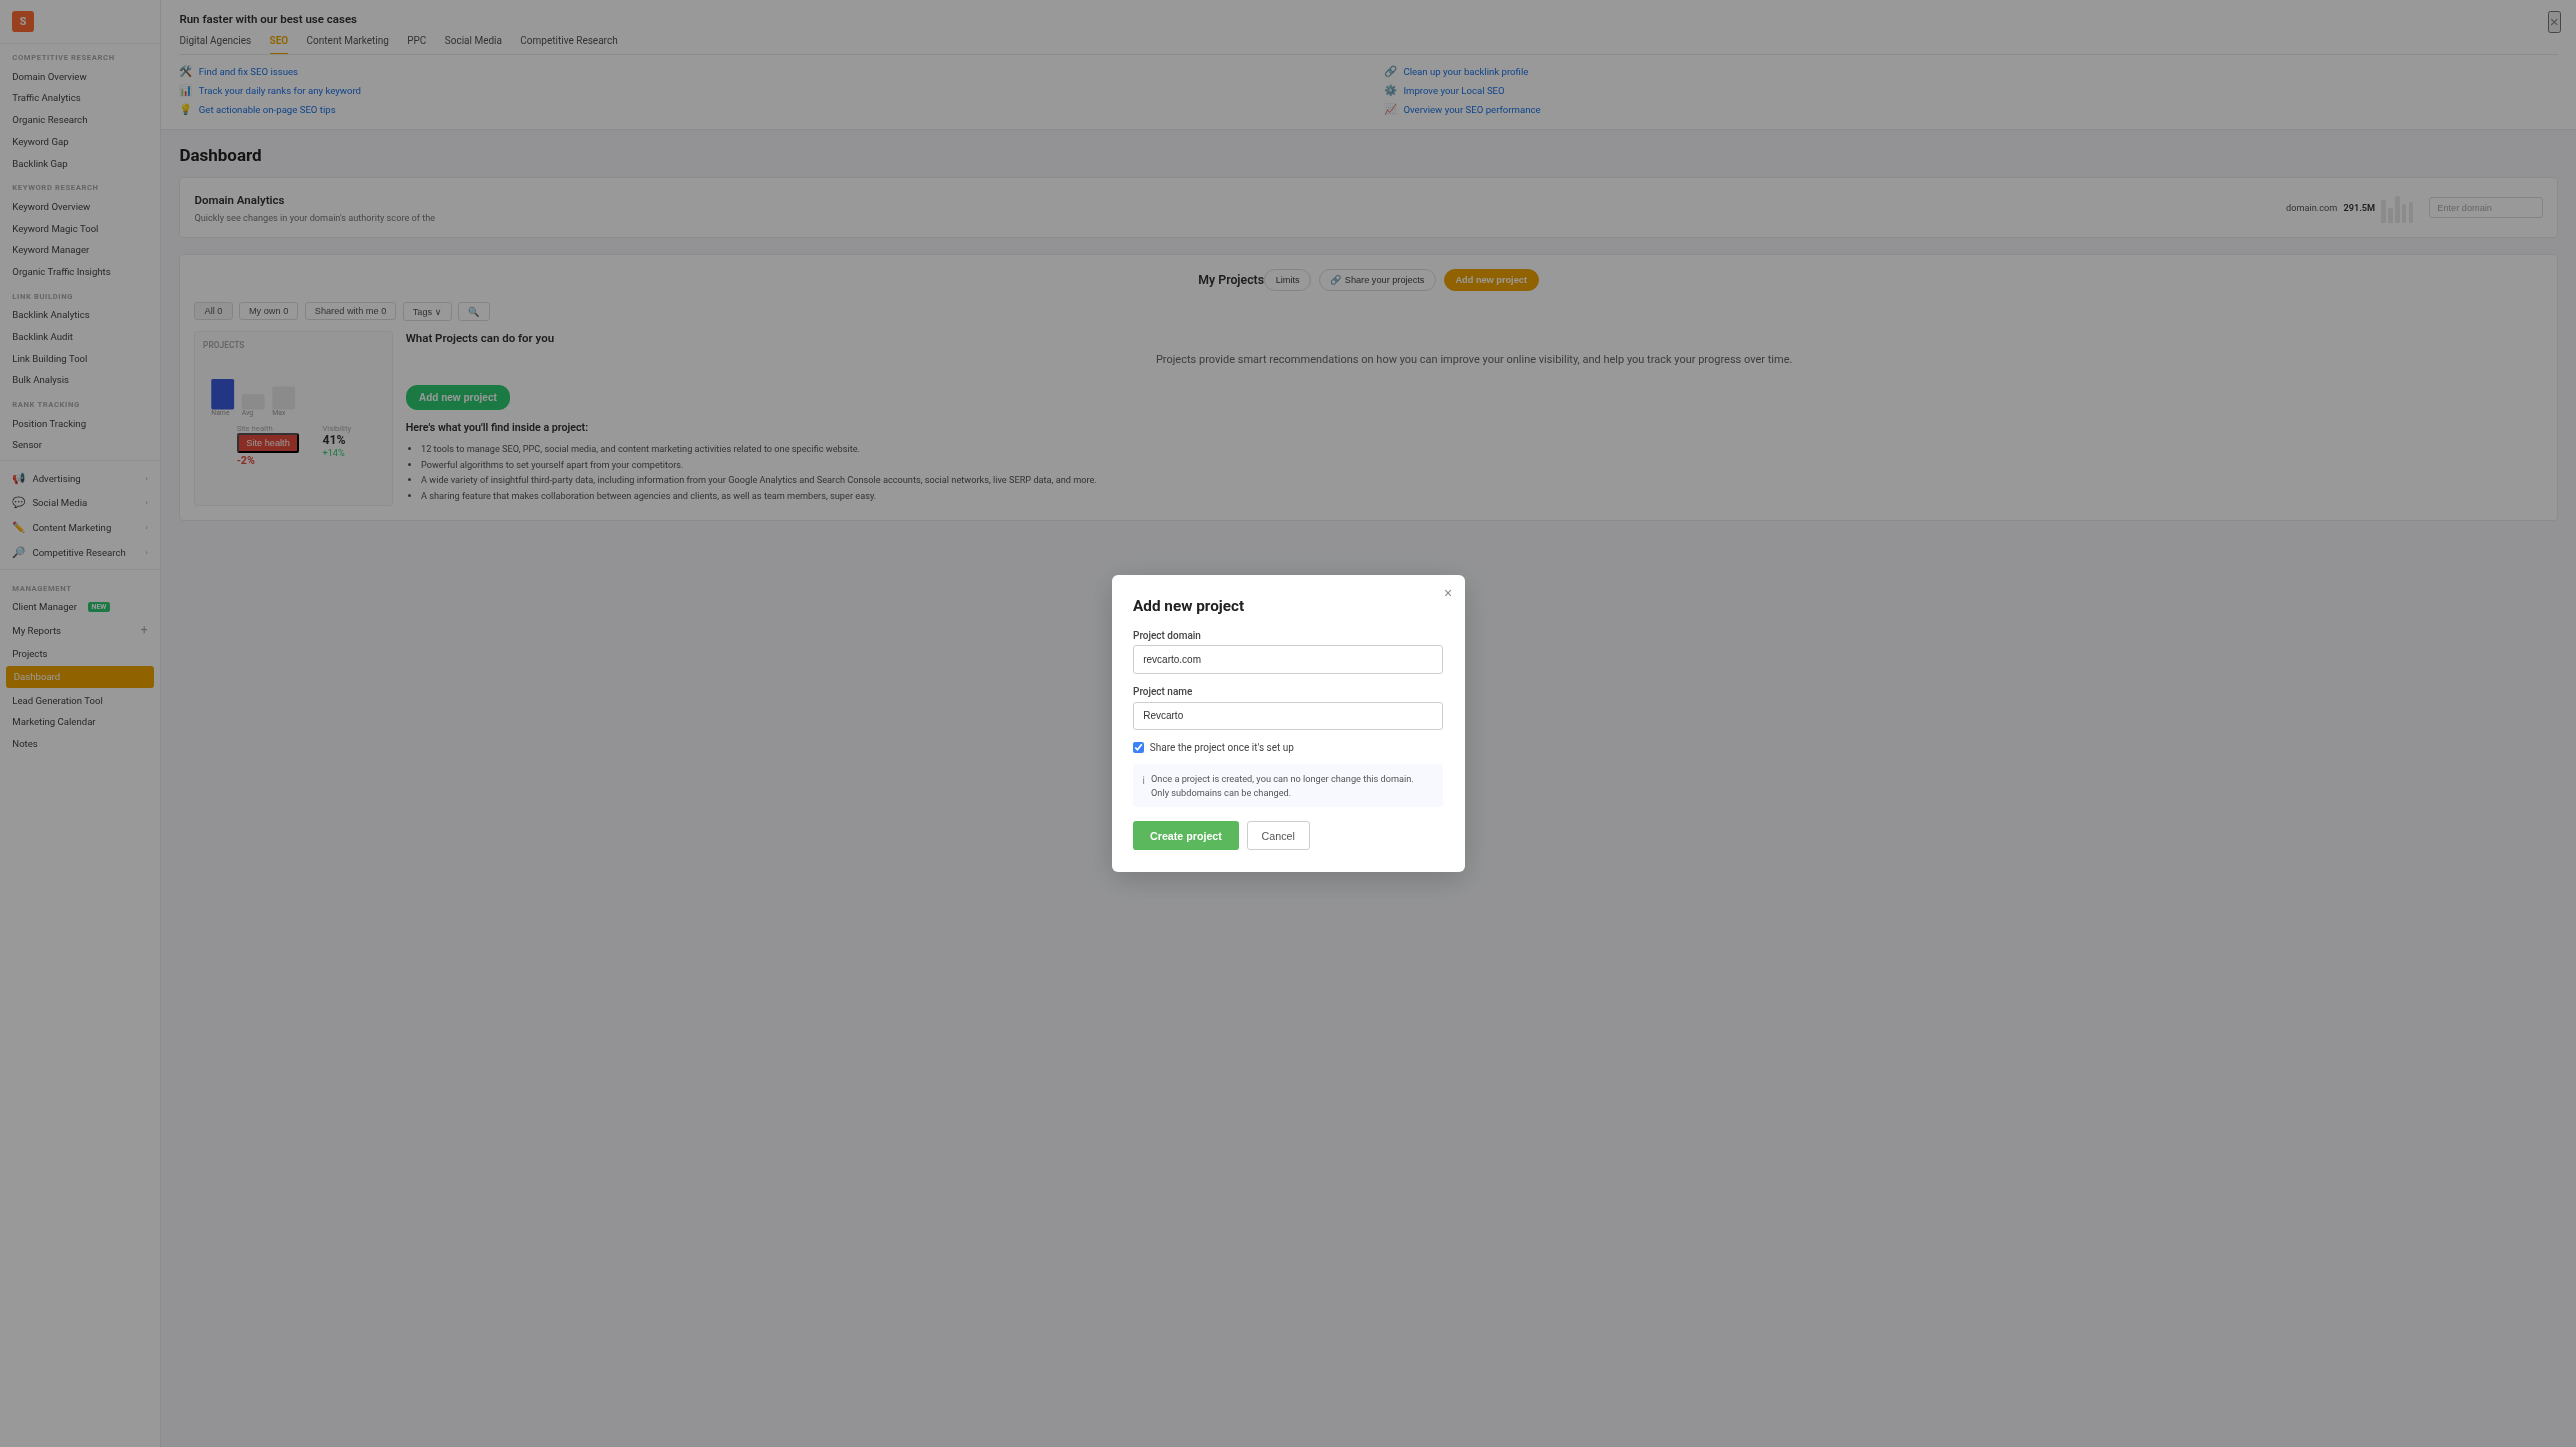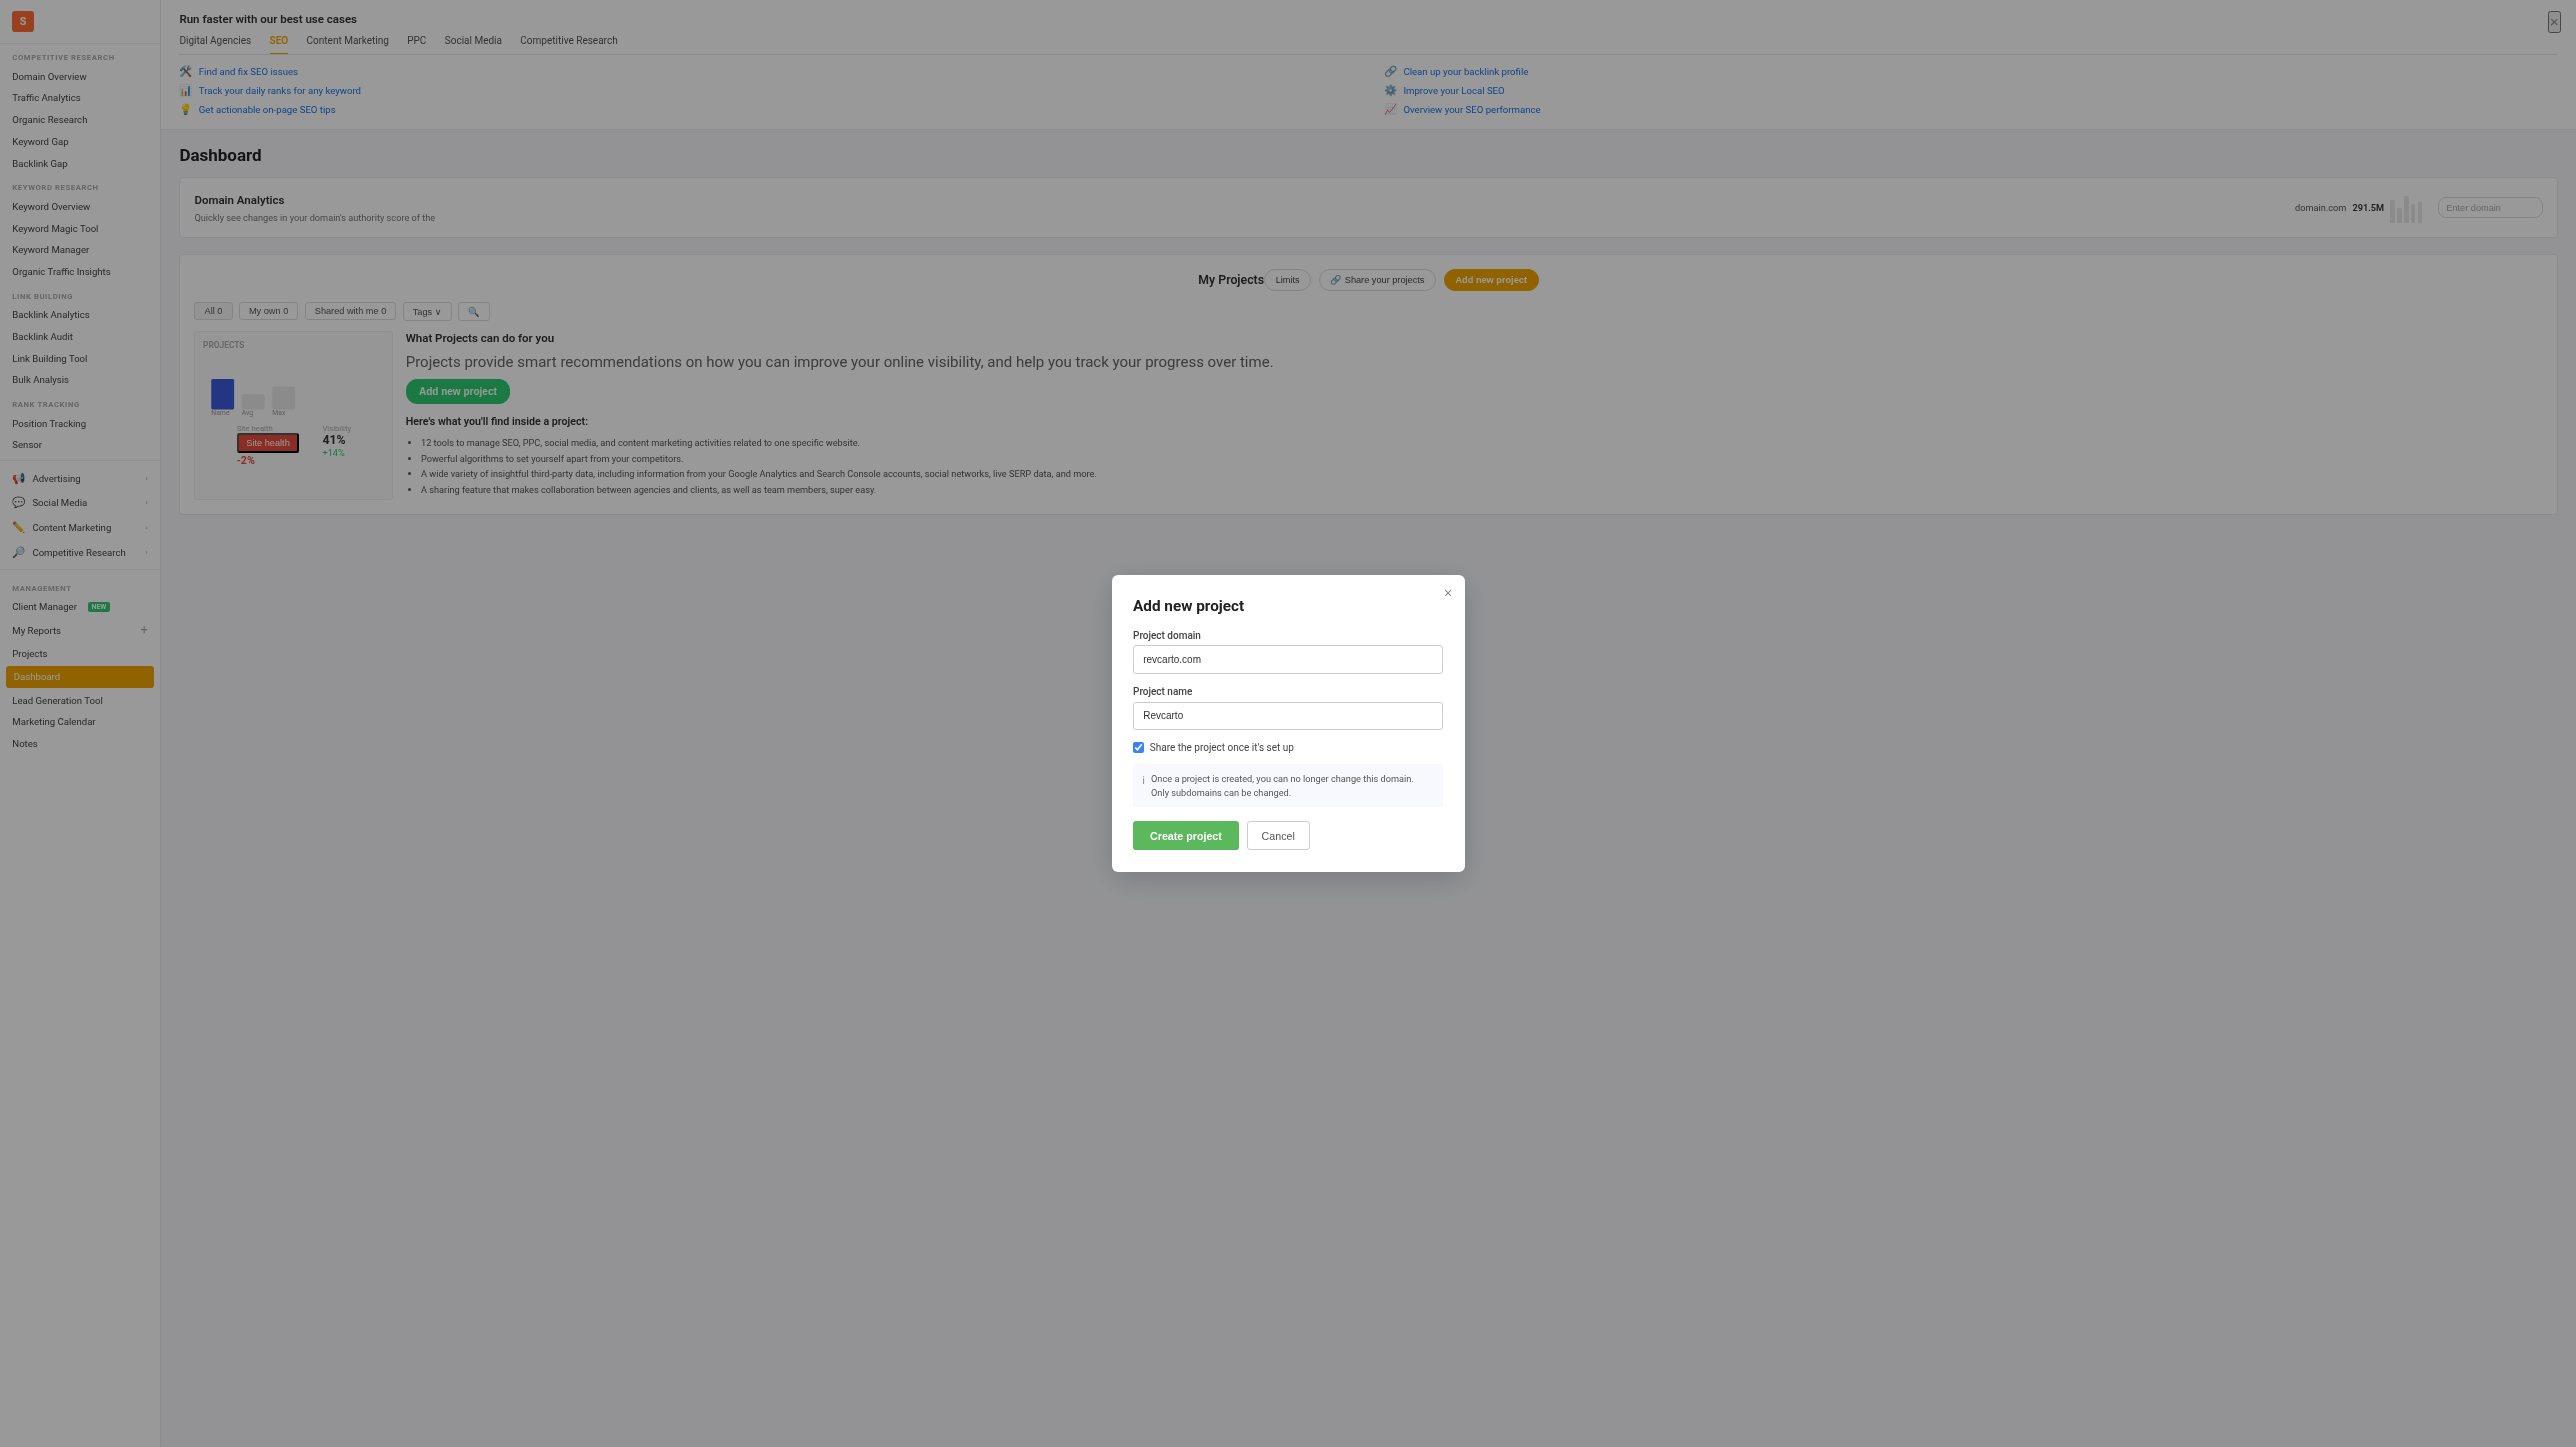--- a/index.html
+++ b/index.html
@@ -41,36 +41,36 @@
 
     .domain-analytics-card { background: #fff; border-radius: 4.6px; border: 0.8px solid #e8e8e8; padding: 14px; margin-bottom: 15.3px; display: flex; align-items: center; gap: 15.3px; }
     .da-left { flex: 1; }
     .da-title { font-size: 11.5px; font-weight: 600; margin-bottom: 4.6px; }
     .da-desc { font-size: 9.2px; color: #777; }
     .da-mini-chart { display: flex; align-items: flex-end; gap: 2.3px; height: 31px; }
     .da-bar { width: 4.6px; background: #e8e8e8; border-radius: 1.5px; }
     .da-domain-info { display: flex; align-items: center; gap: 6.1px; }
     .da-domain-name { font-size: 9.2px; color: #555; }
     .da-domain-val { font-size: 9.2px; color: #333; font-weight: 600; }
-    .da-input { border: 0.8px solid #ddd; border-radius: 8px; padding: 4.6px 7.7px; font-size: 9.2px; color: #aaa; width: 105px; }
+    .da-input { border: 0.8px solid #ddd; border-radius: 3px; padding: 4.6px 7.7px; font-size: 9.2px; color: #aaa; width: 114px; }
 
     .my-projects-section { background: #fff; border-radius: 4.6px; border: 0.8px solid #e8e8e8; padding: 14px; }
     .section-header { display: flex; align-items: center; justify-content: center; margin-bottom: 10.7px; }
     .section-title { font-size: 12.3px; font-weight: 600; }
     .header-actions { display: flex; gap: 7.7px; }
 
     .btn { padding: 4.6px 10.7px; border-radius: 11px; font-size: 9.2px; cursor: pointer; border: 0.8px solid #ddd; background: #fff; color: #444; }
     .btn-primary { background: #f0a500; color: #fff; border-color: #f0a500; font-weight: 600; }
     .btn-outline { border: 0.8px solid #ddd; background: #fff; }
 
     .filter-bar { display: flex; gap: 6.1px; margin-bottom: 10.7px; align-items: center; }
     .filter-btn { padding: 3.1px 9.2px; border-radius: 3.1px; border: 0.8px solid #ddd; background: #fff; font-size: 9.2px; cursor: pointer; color: #555; }
     .filter-btn.active { background: #f5f5f5; }
     .wps-title { font-size: 11.5px; font-weight: 600; margin-bottom: 7.7px; }
-    .wps-desc { font-size: 15px; color: #666; margin-bottom: 8px; }
+    .wps-desc { font-size: 11px; color: #666; margin-bottom: 19px; text-align: center; }
     .btn-green { background: #2ecc71; color: #fff; border-color: #2ecc71; padding: 6.1px 12.3px; font-size: 10px; font-weight: 600; }
     .wps-list { list-style: disc; padding-left: 15.3px; margin-top: 9.2px; }
     .wps-list li { font-size: 9.2px; color: #555; margin-bottom: 4.6px; }
     .wps-subtitle { font-size: 10.7px; font-weight: 600; margin-top: 10.7px; margin-bottom: 6.1px; }
     .metric-btn { display: inline-block; background: #e74c3c; color: white; padding: 3.1px 7.7px; border-radius: 2.3px; font-size: 9.2px; cursor: pointer; }
 
     
     .overlay { position: fixed; top: 0; left: 0; width: 100%; height: 100%; background: rgba(0,0,0,0.4); z-index: 100; display: flex; align-items: center; justify-content: center; }
 
     

